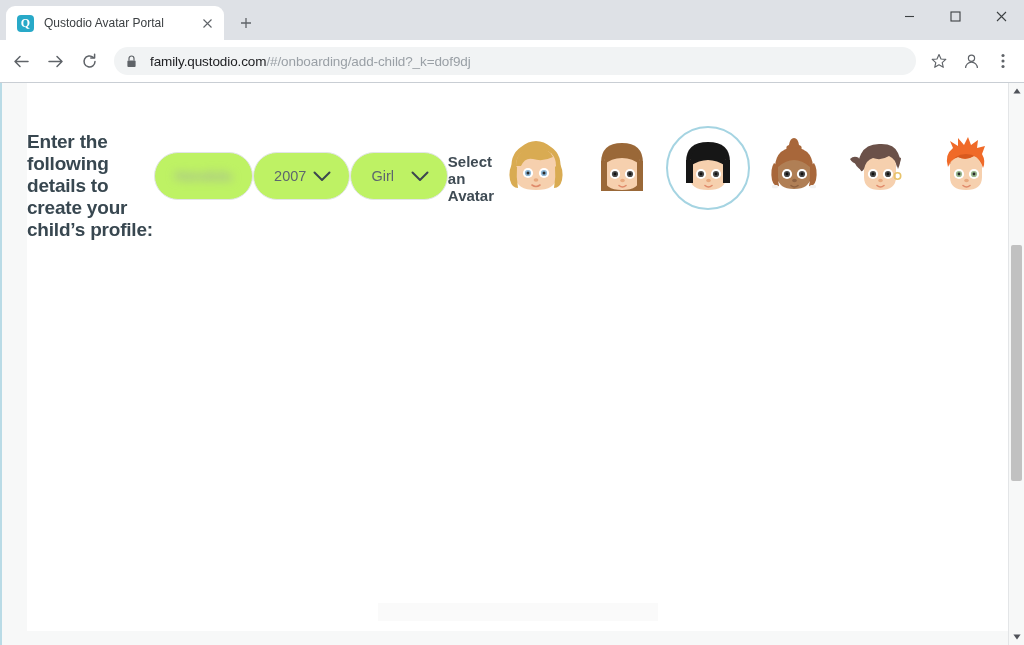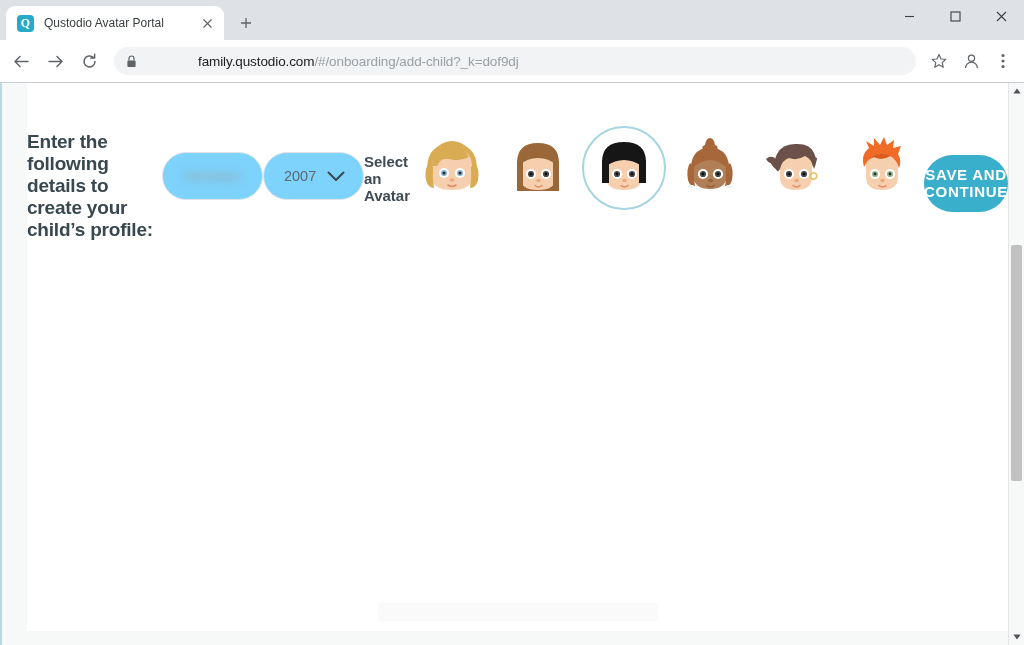--- a/index.html
+++ b/index.html
@@ -114,21 +114,20 @@
   .omnibox {
     flex: 1;
     height: 28px;
     background: #f1f3f4;
     border-radius: 14px;
     display: flex;
     align-items: center;
     margin: 0 6px 0 8px;
     padding: 0 12px;
     min-width: 0;
-    gap: 48px;
   }
   .lock { flex: 0 0 14px; display:flex; align-items:center; color:#5f6368; }
   .url {
     margin-left: 10px;
     font-size: 13.5px;
     color: #9aa0a6;
     white-space: nowrap;
     overflow: hidden;
     letter-spacing: -0.1px;
   }
@@ -203,21 +202,21 @@
     font-weight: bold;
     color: #384750;
     letter-spacing: -0.2px;
   }
   .field {
     width: 256px;
     height: 48px;
     margin-top: 28px;
     border: 1px solid #e2e5e7;
     border-radius: 24px;
-    background: #7dd3fc;
+    background: #bef264;
     display: flex;
     align-items: center;
     padding: 0 20px;
     position: relative;
   }
   .field .val {
     font-size: 14.5px;
     color: #5d666e;
   }
   .blurred {
@@ -385,20 +384,28 @@
 
           <div class="field">
             <span class="val">2007</span>
             <span class="chev">
               <svg width="18" height="11" viewBox="0 0 18 11">
                   <path d="M1.5 1.5 L9 9 L16.5 1.5" stroke="#3d474f" stroke-width="2" fill="none" stroke-linecap="round" stroke-linejoin="round"></path>
                 </svg>
             </span>
           </div>
 
+          <div class="field">
+            <span class="val">Girl</span>
+            <span class="chev">
+              <svg width="18" height="11" viewBox="0 0 18 11">
+                  <path d="M1.5 1.5 L9 9 L16.5 1.5" stroke="#3d474f" stroke-width="2" fill="none" stroke-linecap="round" stroke-linejoin="round"></path>
+                </svg>
+            </span>
+          </div>
 
           <div class="avatar-label">Select an Avatar</div>
 
           <div class="avatars">
 
             <div class="avatar-slot">
               <svg width="70" height="70" viewBox="0 0 70 70">
                 <path d="M11 40 Q8 22 20 14 Q27 8 35 8 Q43 8 50 14 Q62 22 59 40 Q57 48 52 50 L18 50 Q13 48 11 40 Z" fill="#d9ab52"></path>
                 <path d="M15 33 Q15 16 35 16 Q55 16 55 33 L55 44 Q55 57 35 57 Q15 57 15 44 Z" fill="#f6d0ae"></path>
                 <path d="M15 33 Q15 15 35 15 Q48 15 52 24 Q42 29 32 26 Q24 24 20 33 Z" fill="#d9ab52"></path>
@@ -502,21 +509,20 @@
                 <circle cx="43" cy="41" r="3.1" fill="#9ab88f"></circle>
                 <circle cx="28" cy="41" r="1.4" fill="#2a2a2a"></circle>
                 <circle cx="43" cy="41" r="1.4" fill="#2a2a2a"></circle>
                 <ellipse cx="35.5" cy="47.5" rx="2.3" ry="1.7" fill="#e8a97e"></ellipse>
                 <path d="M32 52.5 Q35.5 55.5 39 52.5" stroke="#e08a6a" stroke-width="1.6" fill="none" stroke-linecap="round"></path>
               </svg>
             </div>
 
           </div>
 
-          <button class="savebtn">SAVE AND CONTINUE</button>
 
         </div>
 
         <div class="ghost-bottom"></div>
 
       </div>
     </div>
 
     <div class="scrollbar">
       <div class="sb-arrow">

